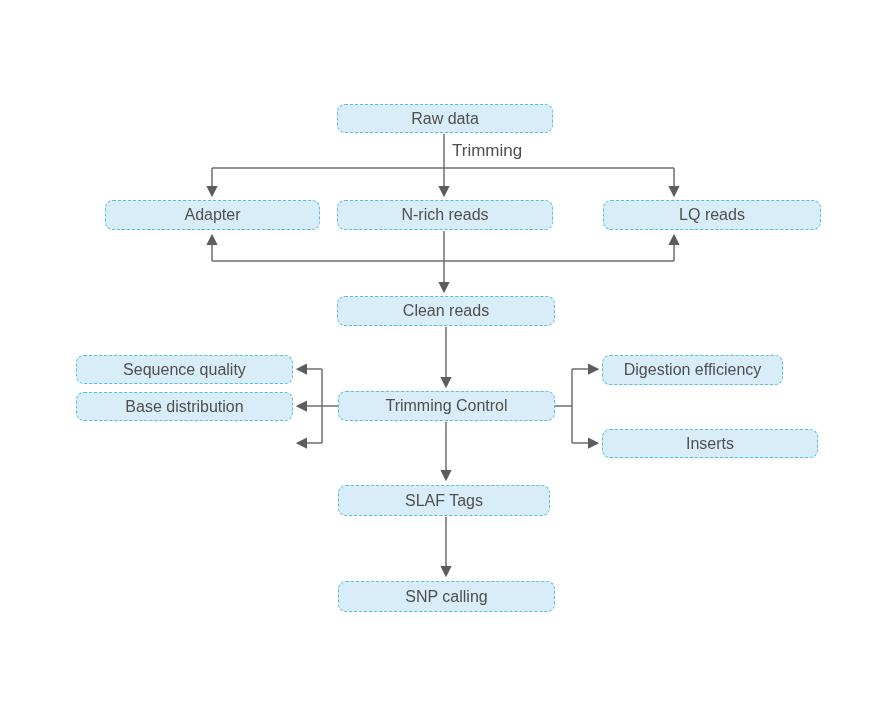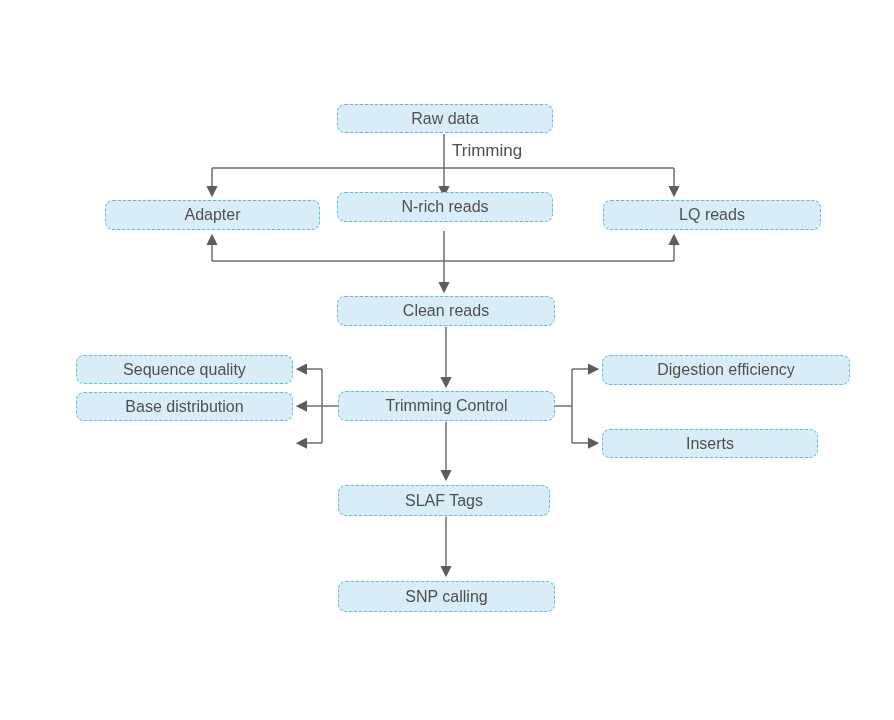--- a/index.html
+++ b/index.html
@@ -90,34 +90,34 @@
     <path class="line" d="M446,422 V479" marker-end="url(#arrow)"></path>
     <path class="line" d="M446,517 V575" marker-end="url(#arrow)"></path>
   </svg>
 
   <div class="node" style="left:337px; top:104px; width:216px; height:29px;">Raw data</div>
 
   <div class="edge-label" style="left:452px; top:141px;">Trimming</div>
 
   <div class="node" style="left:105px; top:200px; width:215px; height:30px;">Adapter</div>
 
-  <div class="node" style="left:337px; top:192px; width:216px; height:30px;text-align:center;">N-rich reads</div>
+  <div class="node" style="left:337px; top:200px; width:216px; height:30px;text-align:center;">N-rich reads</div>
 
   <div class="node" style="left:565px; top:200px; width:218px; height:30px;margin-left:38px;">LQ reads</div>
 
   <div class="node" style="left:337px; top:296px; width:218px; height:30px;">Clean reads</div>
 
   <div class="node" style="left:76px; top:355px; width:217px; height:29px;text-align:right;">Sequence quality</div>
 
   <div class="node" style="left:76px; top:392px; width:217px; height:29px;">Base distribution</div>
 
 
   <div class="node" style="left:338px; top:391px; width:217px; height:30px;">Trimming Control</div>
 
-  <div class="node" style="left:602px; top:355px; width:248px; height:30px;">Digestion efficiency</div>
+  <div class="node" style="left:602px; top:355px; width:181px; height:30px;">Digestion efficiency</div>
 
   <div class="node" style="left:602px; top:429px; width:216px; height:29px;">Inserts</div>
 
   <div class="node" style="left:338px; top:485px; width:212px; height:31px;">SLAF Tags</div>
 
   <div class="node" style="left:338px; top:581px; width:217px; height:31px;">SNP calling</div>
 
 </div>
 
 </body></html>

